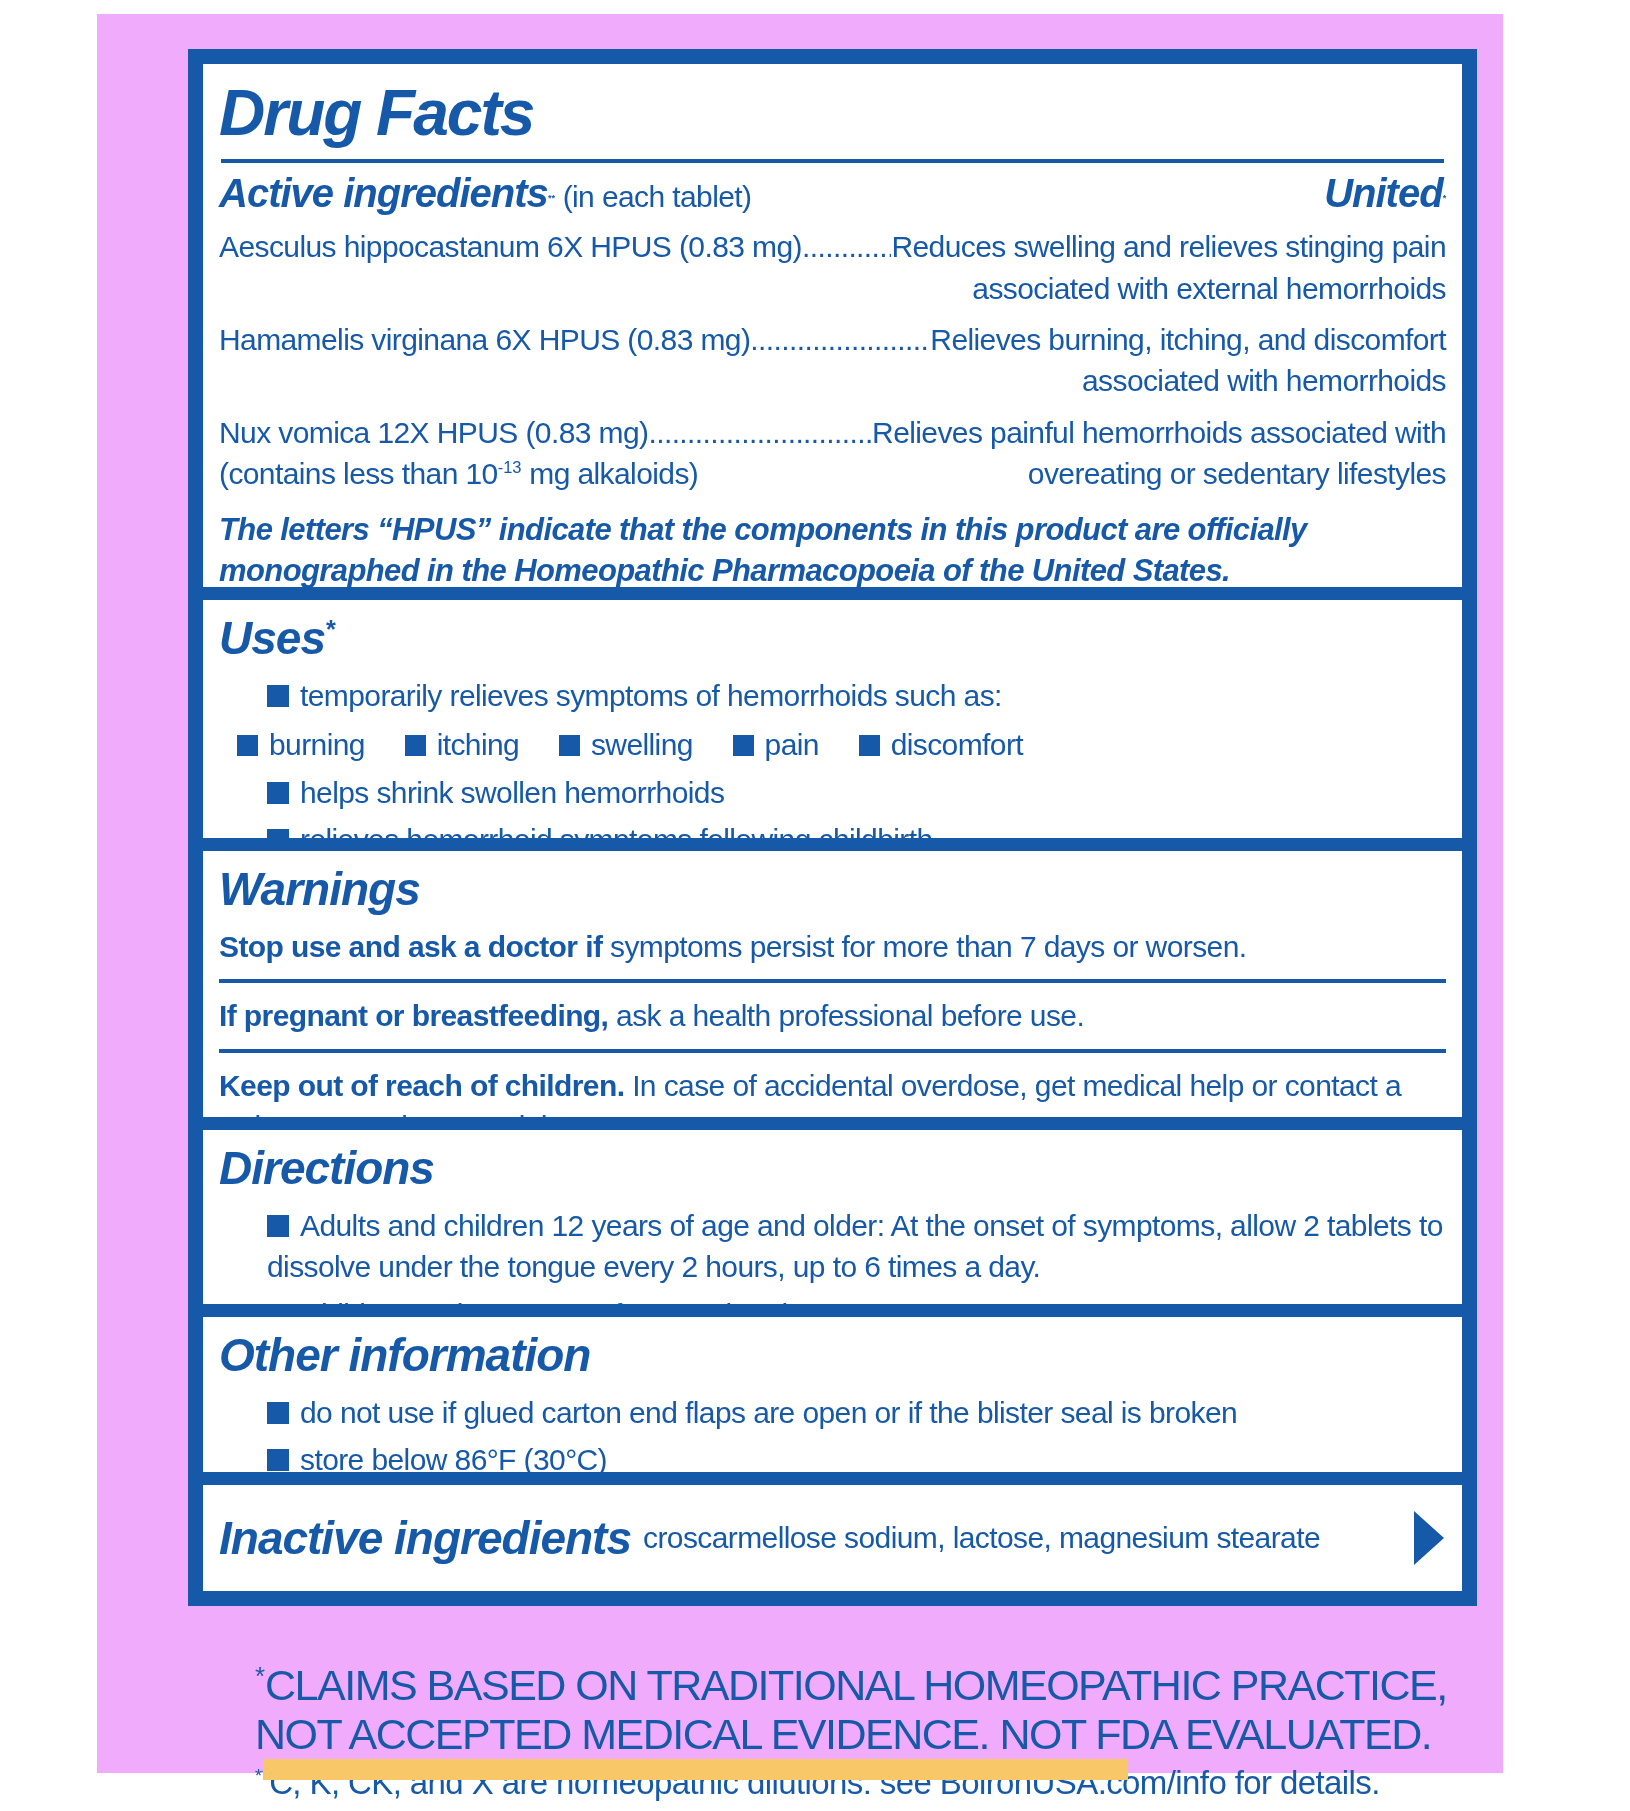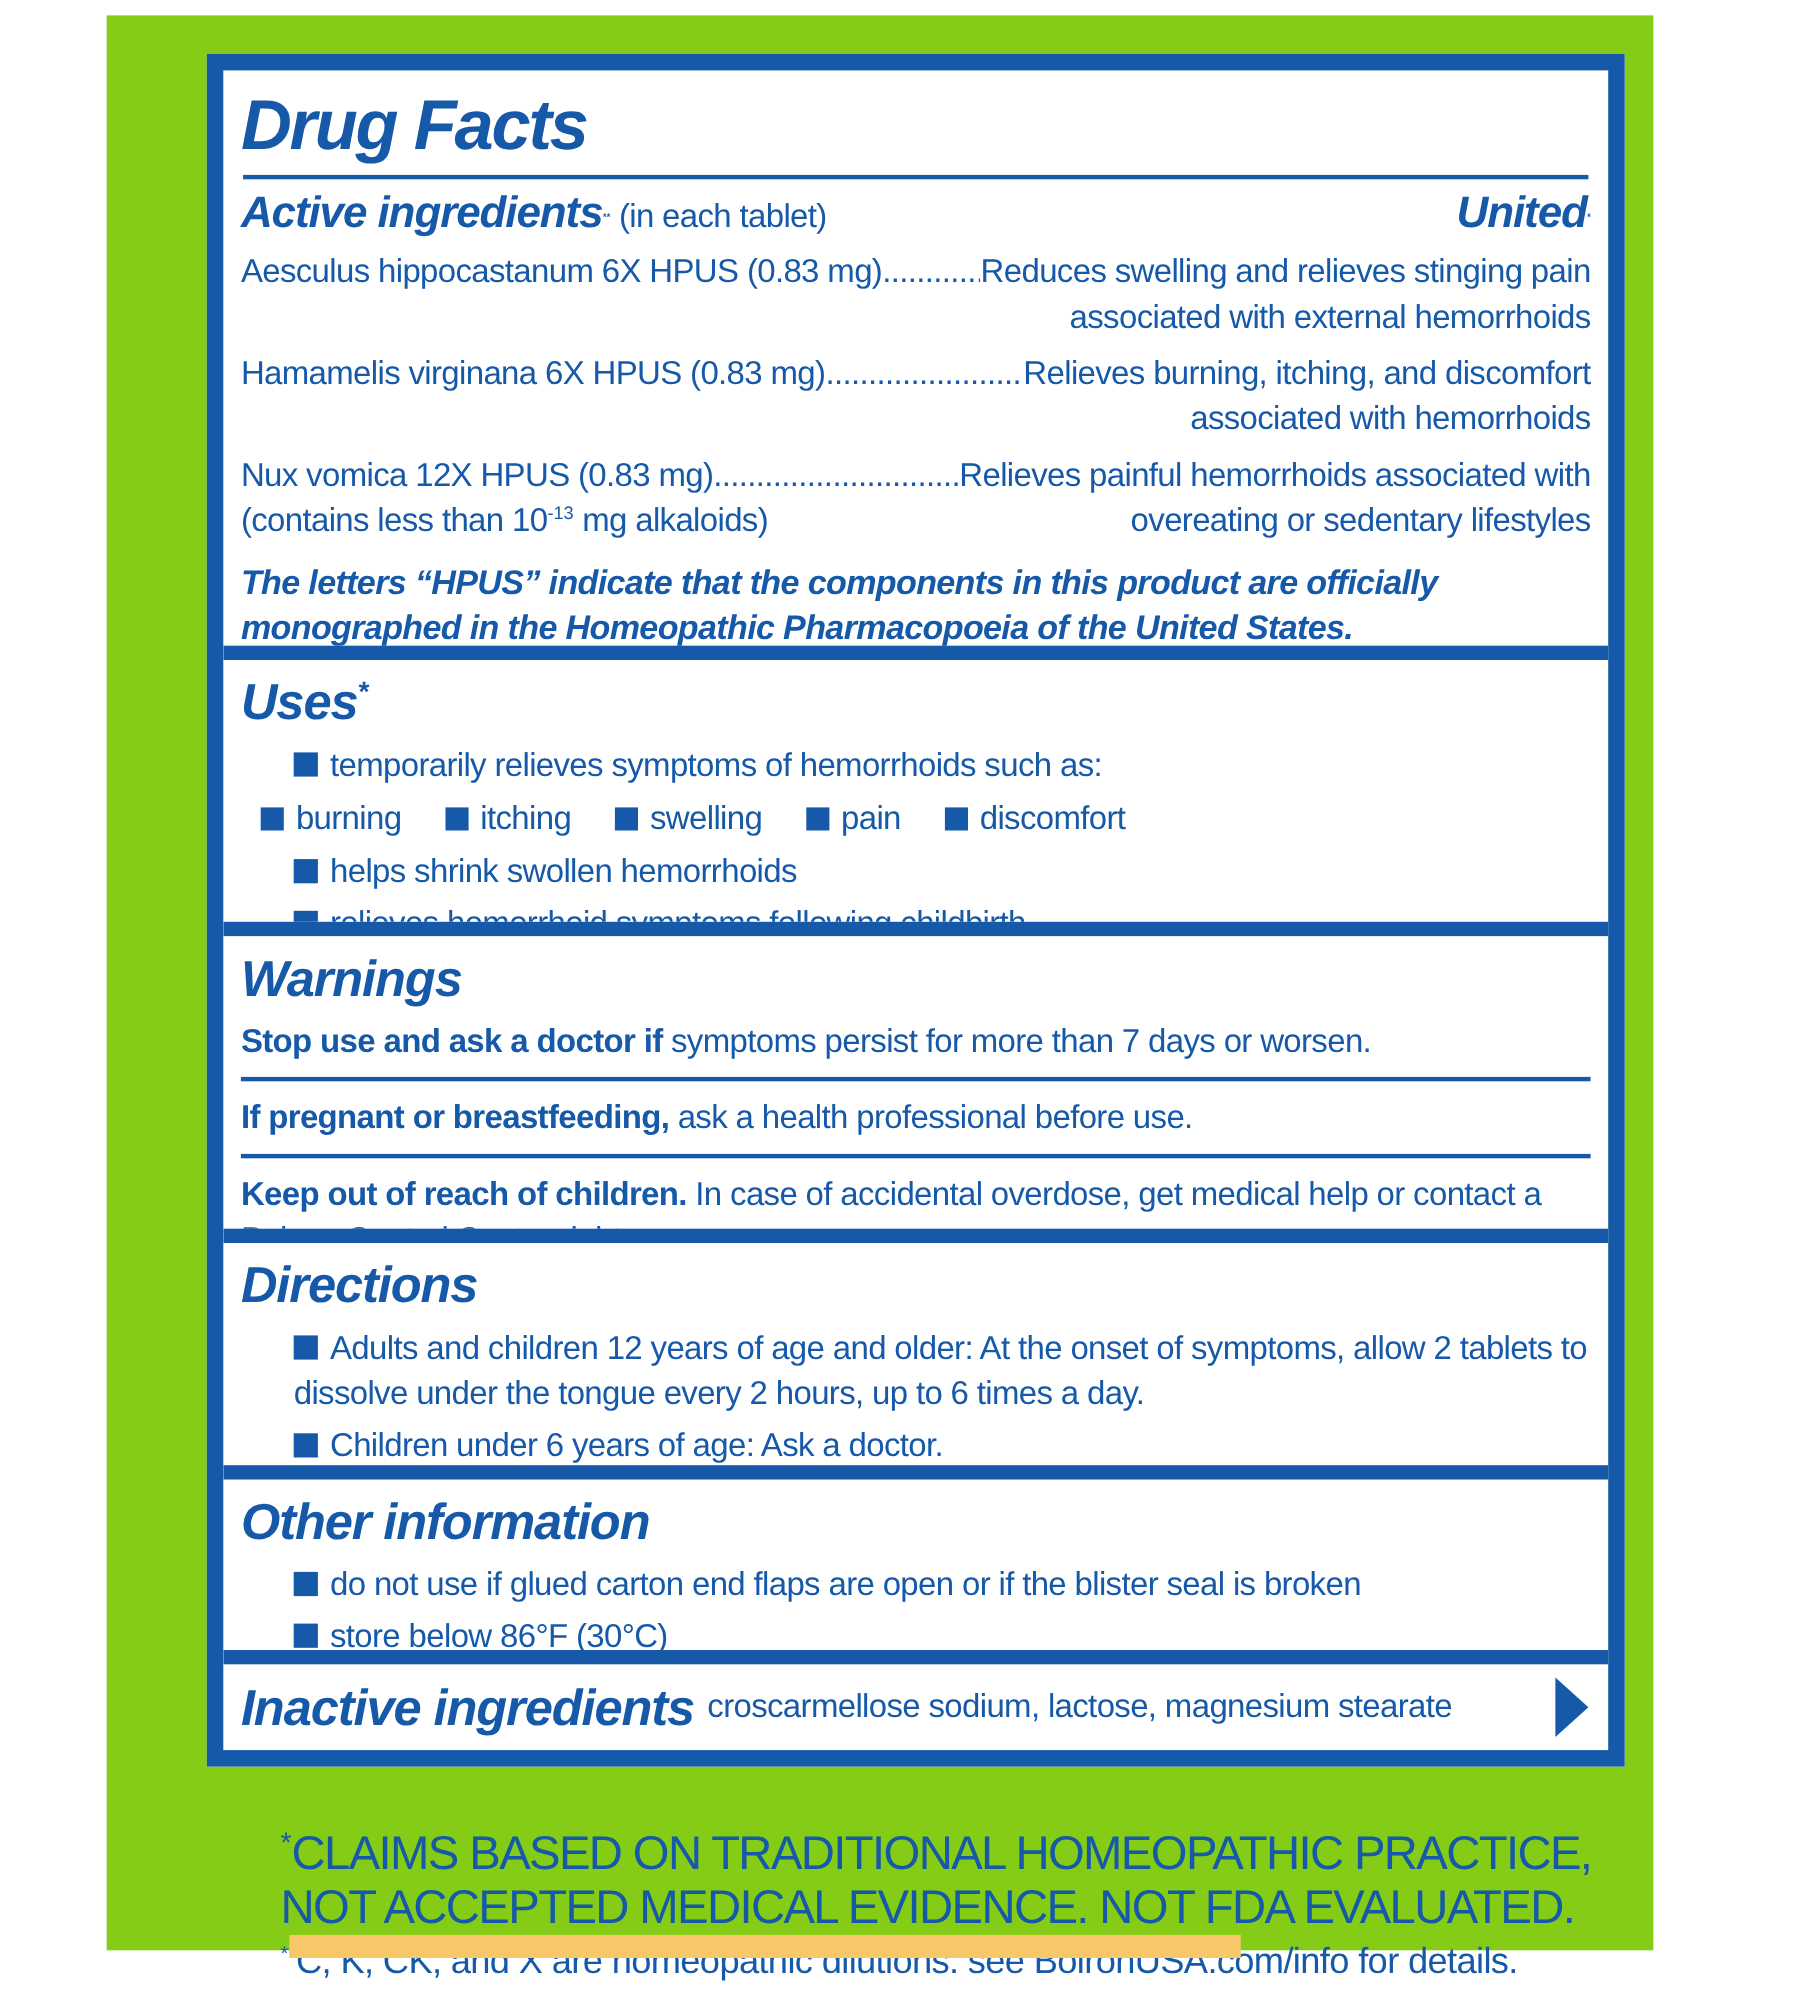--- a/index.html
+++ b/index.html
@@ -8,21 +8,21 @@
     width:1630px; height:1811px;
     background:#ffffff;
     font-family:"Liberation Sans", sans-serif;
     -webkit-font-smoothing:antialiased;
   }
   .page { position:relative; width:1630px; height:1811px; background:#ffffff; overflow:hidden; }
 
   .card {
     position:absolute; left:97px; top:14px;
     width:1406px; height:1759px;
-    background:#84cc16;
+    background:#f0abfc;
   }
   .card-tab {
     position:absolute; left:263px; top:1759px;
     width:865px; height:21px;
     background:#F8C768;
   }
 
   .facts-box {
     position:absolute; left:91px; top:35px;
     width:1289px; height:1557px;
@@ -30,21 +30,21 @@
     background:#ffffff;
     display:flex; flex-direction:column;
     color:#1659A8;
     overflow:hidden;
   }
 
   .sec { padding:0 16px; overflow:hidden; }
   .sec1 { height:523px; }
   .sec2 { height:238px; }
   .sec3 { height:266px; }
-  .sec4 { height:202px; }
+  .sec4 { height:174px; }
   .sec5 { height:155px; }
   .sec6 { flex:1; display:flex; align-items:center; }
 
   .divider { height:13px; background:#1659A8; flex:none; }
 
   .df-title {
     font-style:italic; font-weight:bold;
     font-size:64px; letter-spacing:-2px;
     margin:16px 0 0 0; line-height:1.05;
   }

